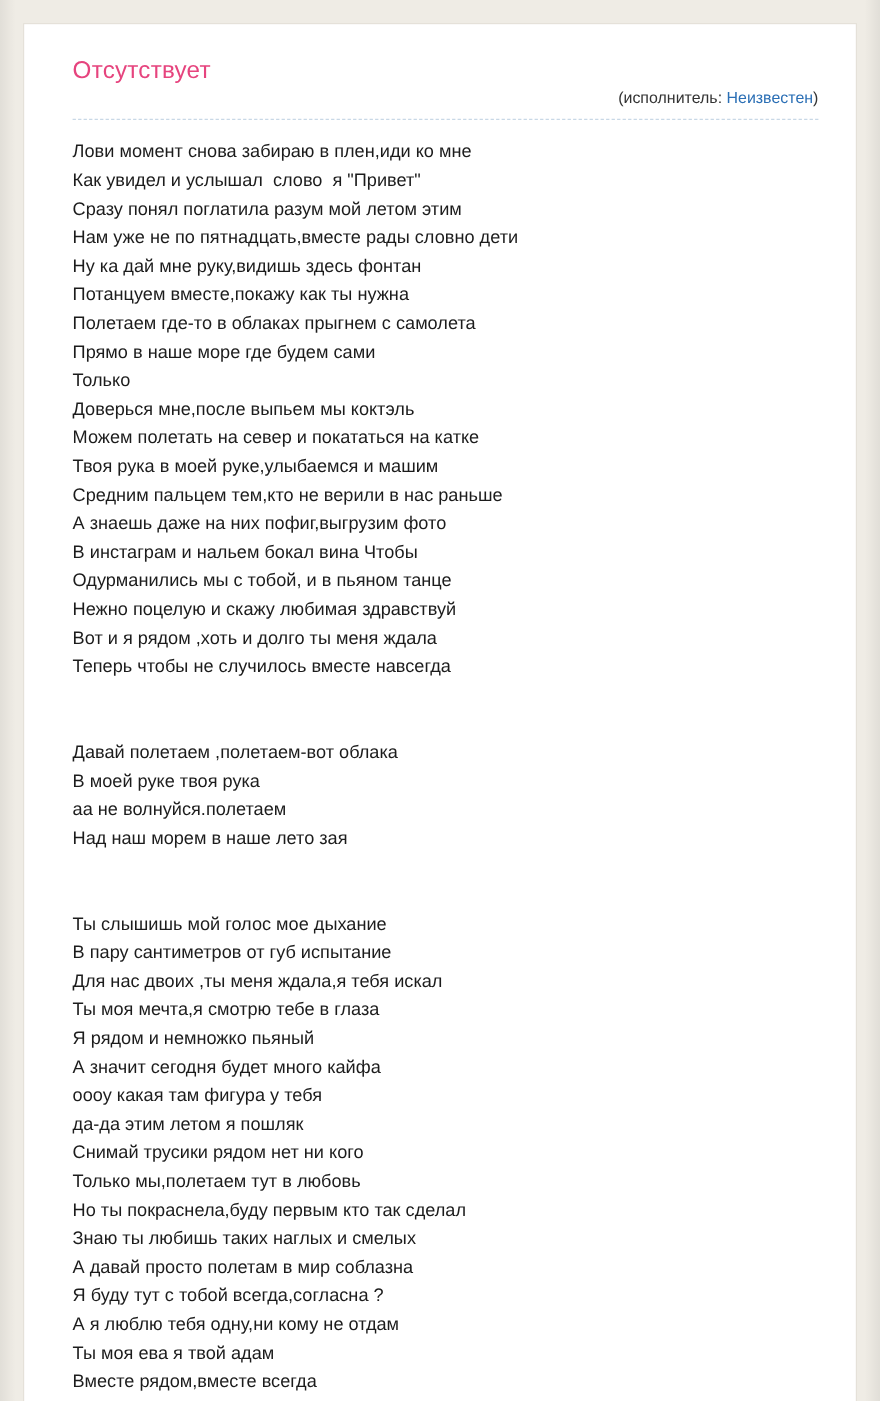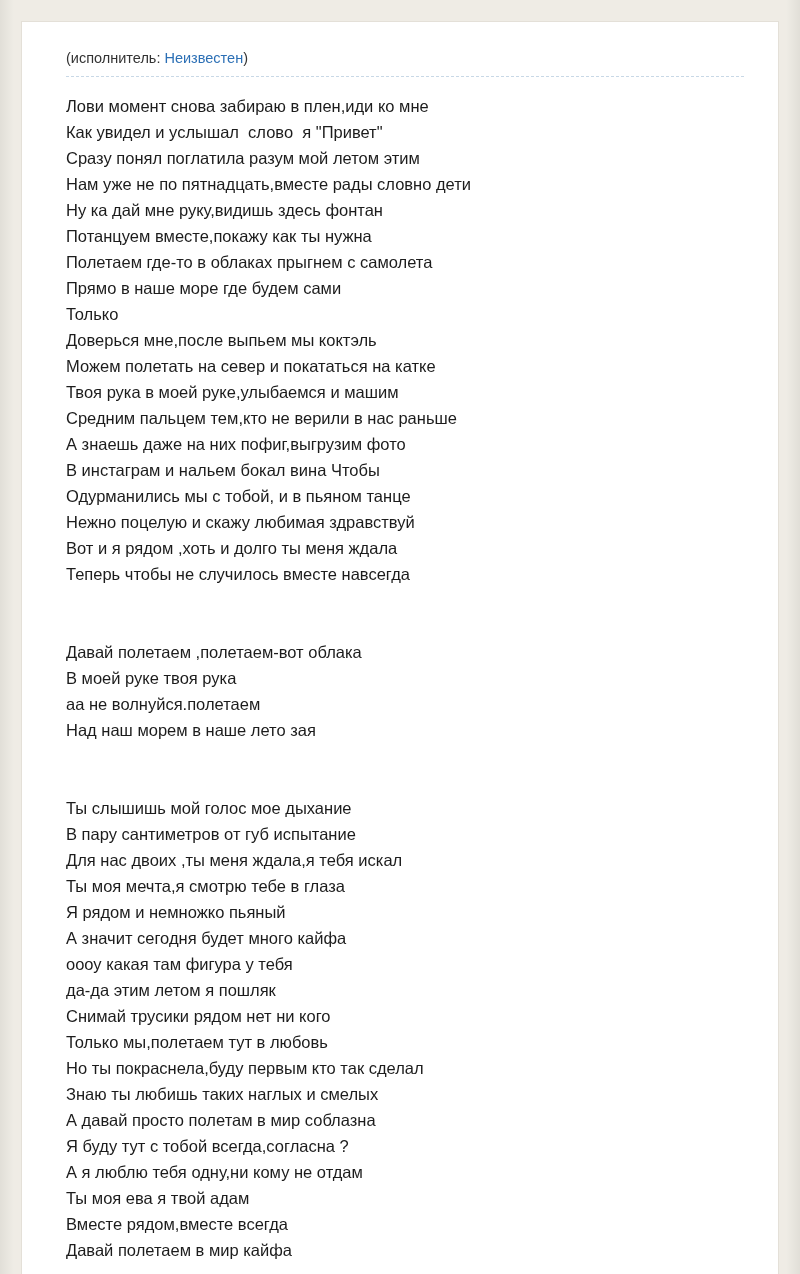--- a/index.html
+++ b/index.html
@@ -37,20 +37,21 @@
     font-weight: normal;
     margin: 0 0 4px 0;
     letter-spacing: 0.2px;
   }
   .byline {
     font-size: 14.5px;
     color: #333333;
     margin: 0;
     padding-bottom: 10px;
     border-bottom: 1px dashed #c8d8e6;
+    text-align: right;
   }
   .byline a {
     color: #2b6fb5;
     text-decoration: none;
   }
   .lyrics {
     margin-top: 16px;
     font-size: 16.5px;
     line-height: 26px;
     color: #1c1c1c;
@@ -58,19 +59,20 @@
   }
   .lyrics .line { min-height: 26px; }
   .lyrics .blank { height: 26px; }
 </style>
 </head>
 <body>
 
 <div class="page-bg">
   <div class="sheet">
 
+    <h1 class="title">Отсутствует</h1>
 
     <p class="byline"><span>(исполнитель: </span><a href="#">Неизвестен</a><span>)</span></p>
 
     <div class="lyrics"><div class="line">Лови момент снова забираю в плен,иди ко мне</div><div class="line">Как увидел и услышал  слово  я "Привет"</div><div class="line">Сразу понял поглатила разум мой летом этим</div><div class="line">Нам уже не по пятнадцать,вместе рады словно дети</div><div class="line">Ну ка дай мне руку,видишь здесь фонтан</div><div class="line">Потанцуем вместе,покажу как ты нужна</div><div class="line">Полетаем где-то в облаках прыгнем с самолета</div><div class="line">Прямо в наше море где будем сами</div><div class="line">Только</div><div class="line">Доверься мне,после выпьем мы коктэль</div><div class="line">Можем полетать на север и покататься на катке</div><div class="line">Твоя рука в моей руке,улыбаемся и машим</div><div class="line">Средним пальцем тем,кто не верили в нас раньше</div><div class="line">А знаешь даже на них пофиг,выгрузим фото</div><div class="line">В инстаграм и нальем бокал вина Чтобы</div><div class="line">Одурманились мы с тобой, и в пьяном танце</div><div class="line">Нежно поцелую и скажу любимая здравствуй</div><div class="line">Вот и я рядом ,хоть и долго ты меня ждала</div><div class="line">Теперь чтобы не случилось вместе навсегда</div><div class="blank"></div><div class="blank"></div><div class="line">Давай полетаем ,полетаем-вот облака</div><div class="line">В моей руке твоя рука</div><div class="line">аа не волнуйся.полетаем</div><div class="line">Над наш морем в наше лето зая</div><div class="blank"></div><div class="blank"></div><div class="line">Ты слышишь мой голос мое дыхание</div><div class="line">В пару сантиметров от губ испытание</div><div class="line">Для нас двоих ,ты меня ждала,я тебя искал</div><div class="line">Ты моя мечта,я смотрю тебе в глаза</div><div class="line">Я рядом и немножко пьяный</div><div class="line">А значит сегодня будет много кайфа</div><div class="line">оооу какая там фигура у тебя</div><div class="line">да-да этим летом я пошляк</div><div class="line">Снимай трусики рядом нет ни кого</div><div class="line">Только мы,полетаем тут в любовь</div><div class="line">Но ты покраснела,буду первым кто так сделал</div><div class="line">Знаю ты любишь таких наглых и смелых</div><div class="line">А давай просто полетам в мир соблазна</div><div class="line">Я буду тут с тобой всегда,согласна ?</div><div class="line">А я люблю тебя одну,ни кому не отдам</div><div class="line">Ты моя ева я твой адам</div><div class="line">Вместе рядом,вместе всегда</div><div class="line">Давай полетаем в мир кайфа</div></div>
 
   </div>
 </div>
 
 </body></html>

